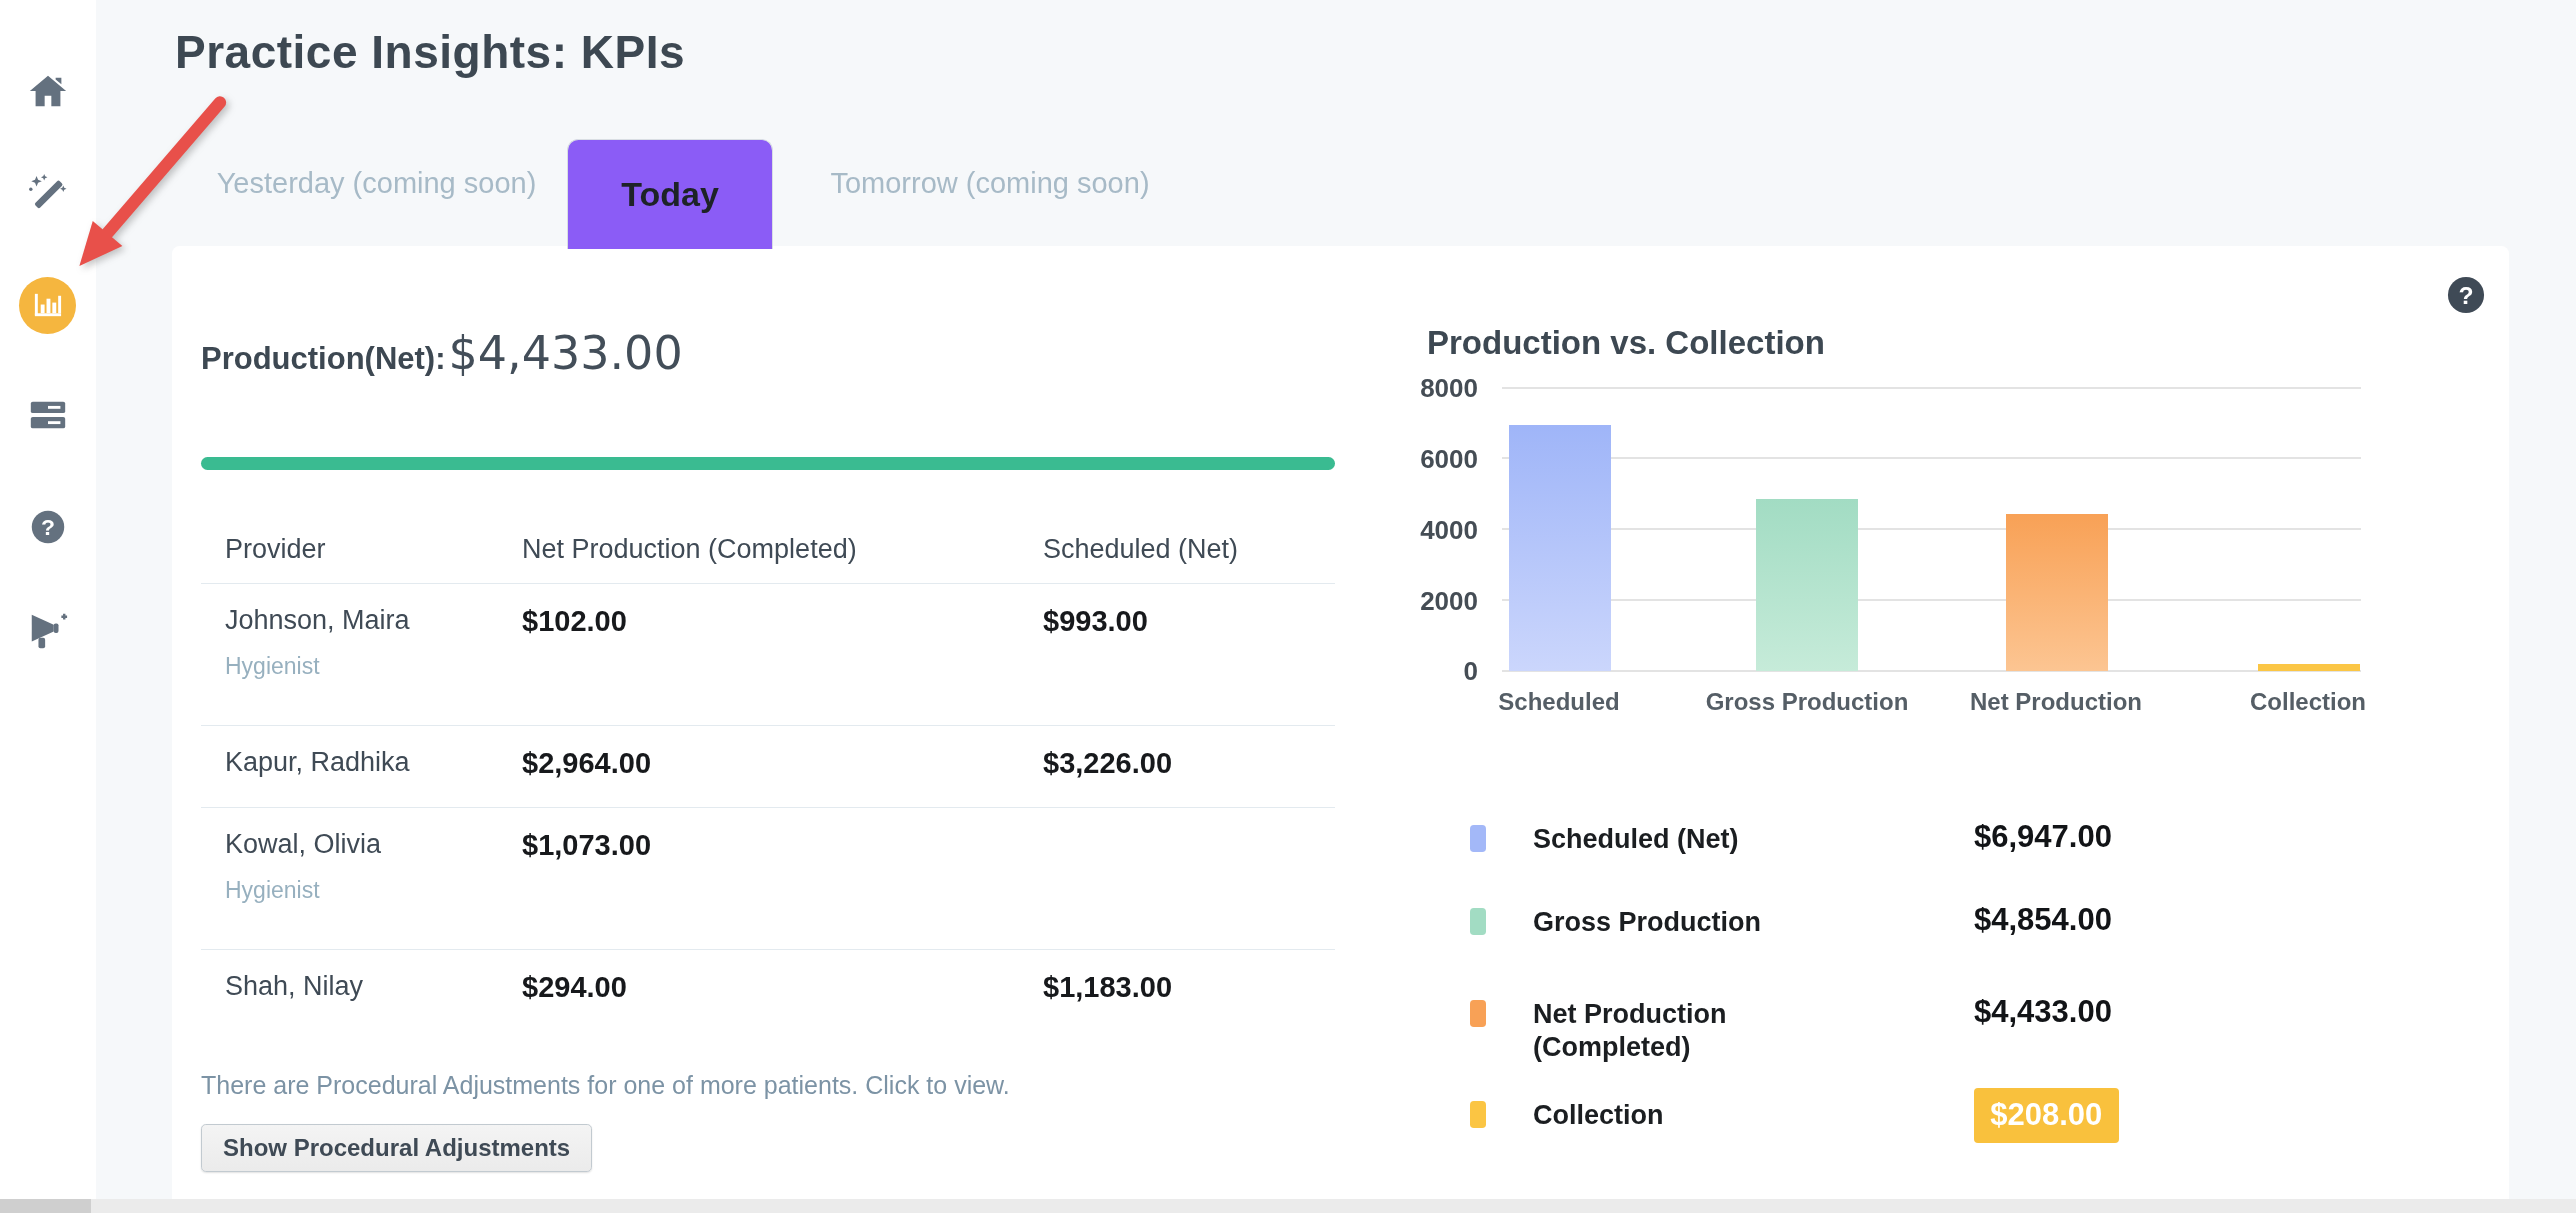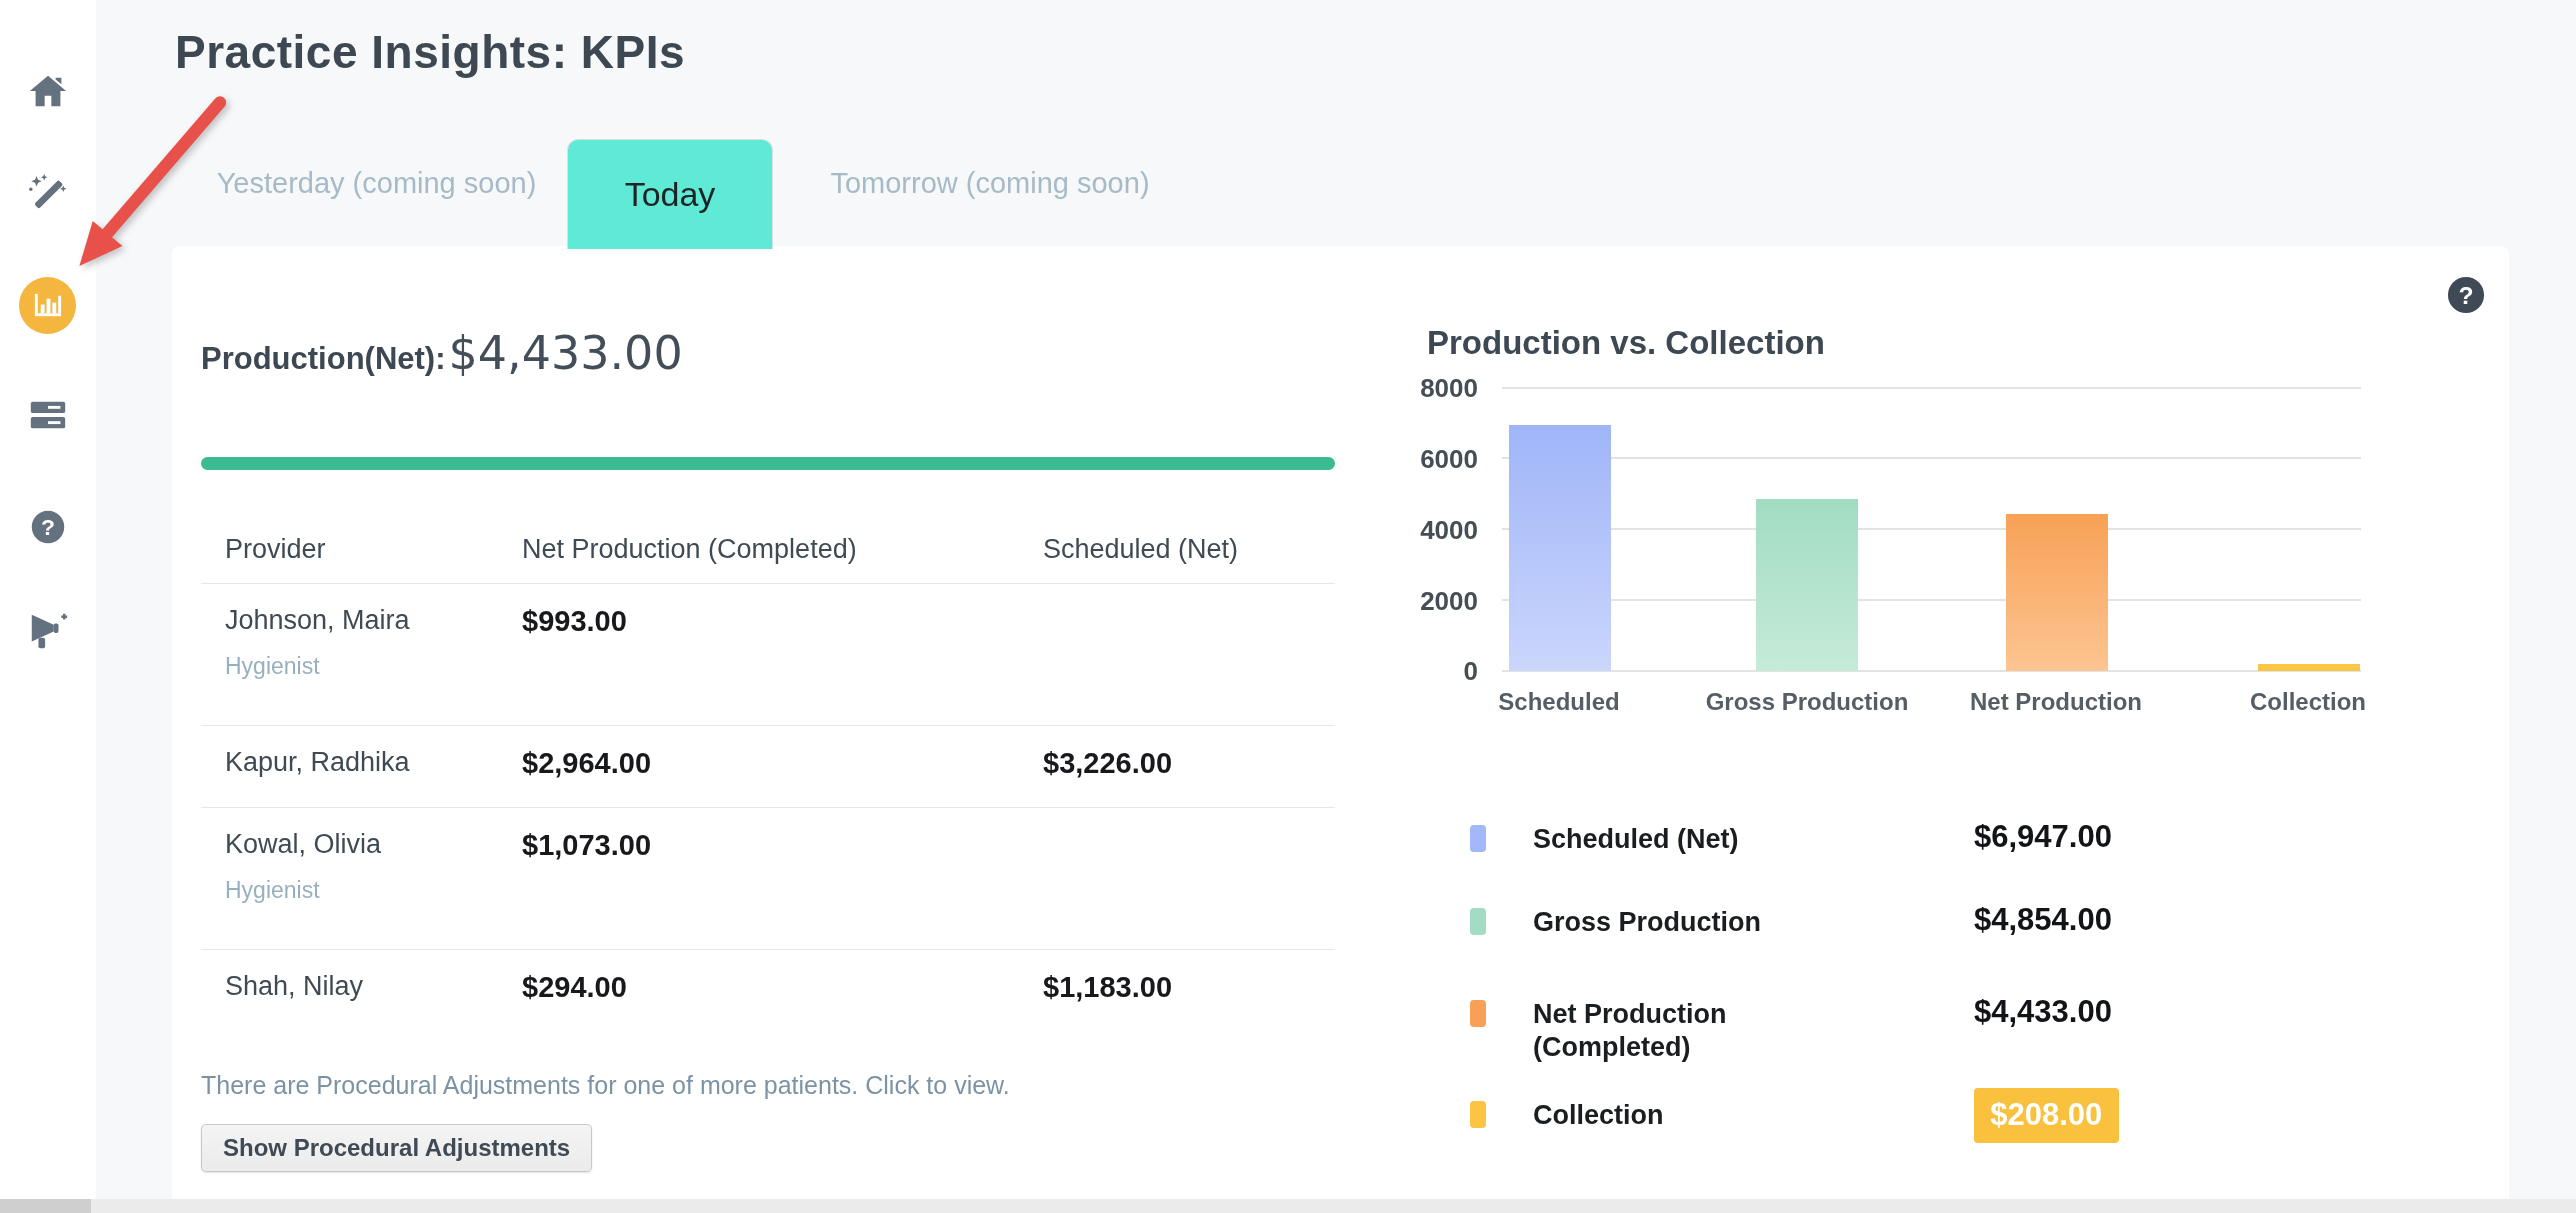--- a/index.html
+++ b/index.html
@@ -14,23 +14,23 @@
                background:#f5b63f;display:flex;align-items:center;justify-content:center;}
 
   
   .arrow-svg{position:absolute;left:0;top:0;z-index:60;pointer-events:none;
              filter:drop-shadow(3.8px 3.8px 3.8px rgba(90,90,90,.35));}
 
   
   .page-title{position:absolute;left:175px;top:25px;font-size:46px;font-weight:800;
               letter-spacing:0.5px;color:#3d4852;}
   .tab-ghost{position:absolute;top:167px;font-size:29px;color:#a7bac7;text-align:center;cursor:pointer;}
-  .tab-active{position:absolute;left:567px;top:139px;width:204px;height:109px;background:#5eead4;
+  .tab-active{position:absolute;left:567px;top:139px;width:204px;height:109px;background:#8b5cf6;
               border:1.9px solid #d9dee3;border-bottom:none;border-radius:11.5px 11.5px 0 0;z-index:5;
-              display:flex;align-items:center;justify-content:center;font-size:34px;font-weight:normal;
+              display:flex;align-items:center;justify-content:center;font-size:34px;font-weight:bold;
               color:#1e2327;cursor:pointer;}
 
   
   .card{position:absolute;left:172px;top:246px;width:2337px;height:968px;background:#fff;
         border-radius:7.7px 7.7px 0 0;}
 
   .prod-head{position:absolute;left:29px;top:80px;display:flex;align-items:baseline;gap:3px;}
   .prod-label{font-size:31px;font-weight:bold;color:#3d4852;}
   .prod-value{font-size:46px;font-family:"DejaVu Sans",sans-serif;color:#434e59;}
 
@@ -166,20 +166,21 @@
         <span>Provider</span>
         <span>Net Production (Completed)</span>
         <span>Scheduled (Net)</span>
       </div>
 
       <div class="trow brow tall">
         <span>
           <div class="pname">Johnson, Maira</div>
           <div class="prole">Hygienist</div>
         </span>
+        <span class="pval">$102.00</span>
         <span class="pval">$993.00</span>
       </div>
 
       <div class="trow brow short">
         <span>
           <div class="pname">Kapur, Radhika</div>
         </span>
         <span class="pval">$2,964.00</span>
         <span class="pval">$3,226.00</span>
       </div>

